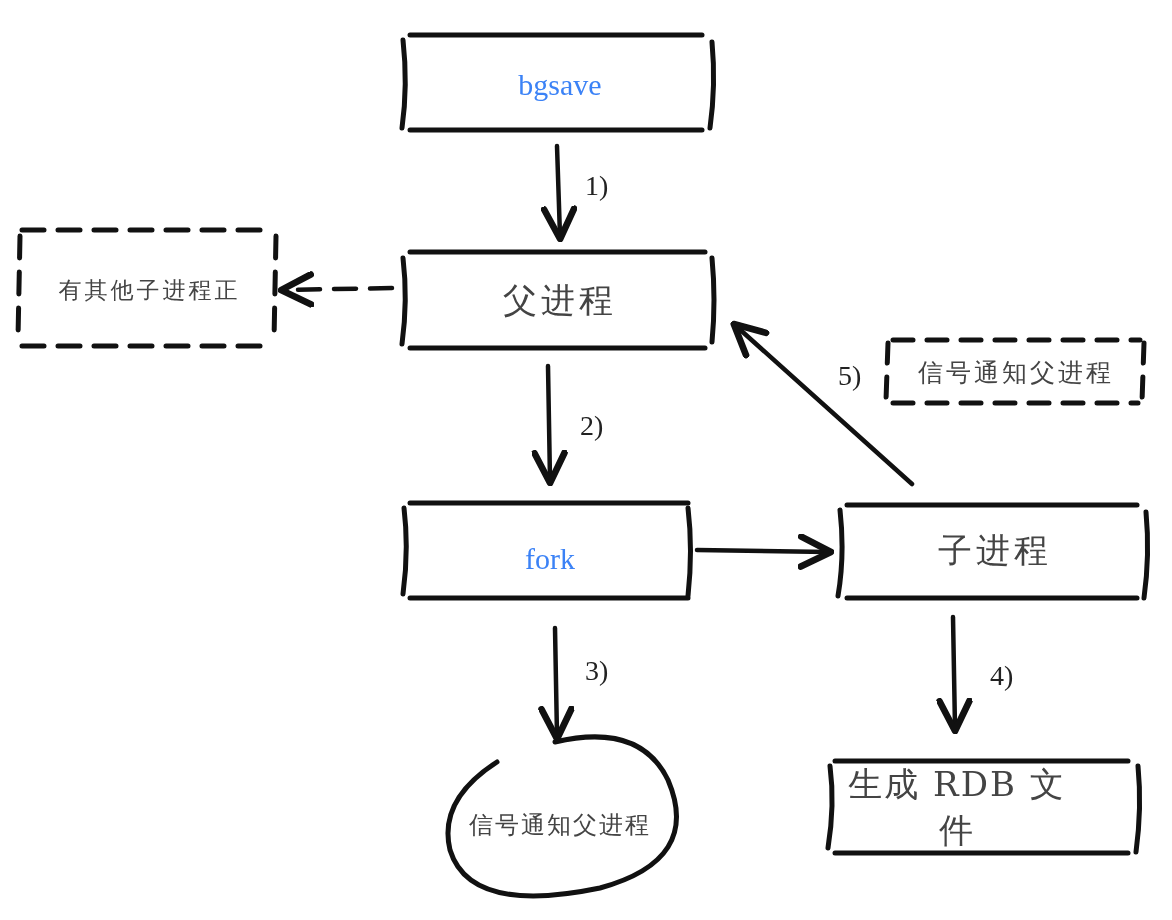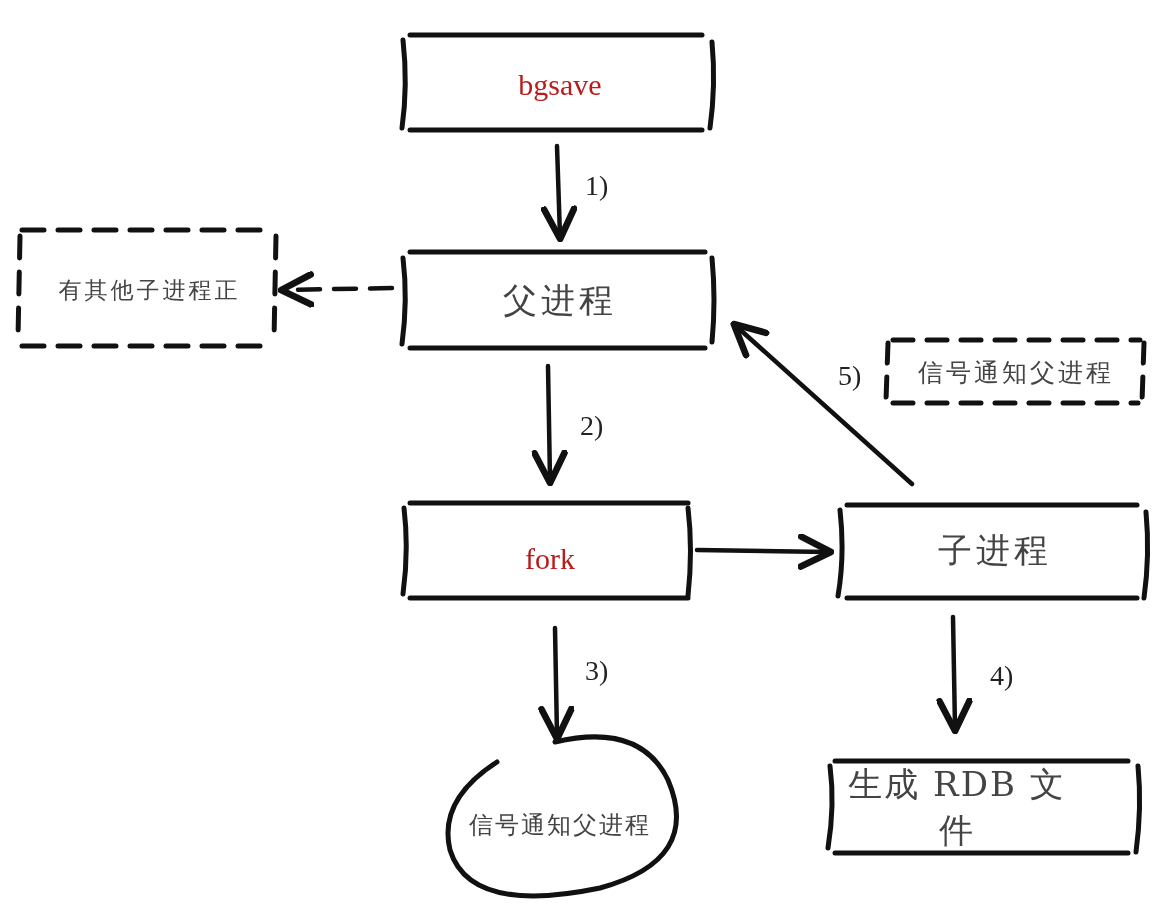--- a/index.html
+++ b/index.html
@@ -1,21 +1,21 @@
 <!DOCTYPE html>
 <html><head>
 <meta charset="utf-8">
 <style>
   html, body { margin: 0; padding: 0; background: #ffffff; }
   body { width: 1172px; height: 920px; position: relative; overflow: hidden;
          font-family: "DejaVu Serif", serif; color: #222; }
   svg { position: absolute; left: 0; top: 0; }
   .lbl { position: absolute; display: flex; align-items: center; justify-content: center;
          text-align: center; color: #333; }
-  .en { font-family: "Liberation Serif", serif; font-size: 30px; color: #b91c1c; text-align: center; }
+  .en { font-family: "Liberation Serif", serif; font-size: 30px; color: #3b82f6; text-align: center; }
   .zh { font-family: "DejaVu Serif", serif; font-size: 34px; letter-spacing: 4px; color: #444; }
   .step { font-family: "Liberation Serif", serif; font-size: 28px; color: #222; position: absolute; }
 </style>
 </head>
 <body>
 
 <svg width="1172" height="920" viewBox="0 0 1172 920">
   <defs>
     <marker id="ah" viewBox="0 0 12 12" refX="10" refY="6" markerWidth="8" markerHeight="8" orient="auto-start-reverse">
       <path d="M1,1 L11,6 L1,11" fill="none" stroke="#111" stroke-width="2.2" stroke-linecap="round" stroke-linejoin="round"></path>

